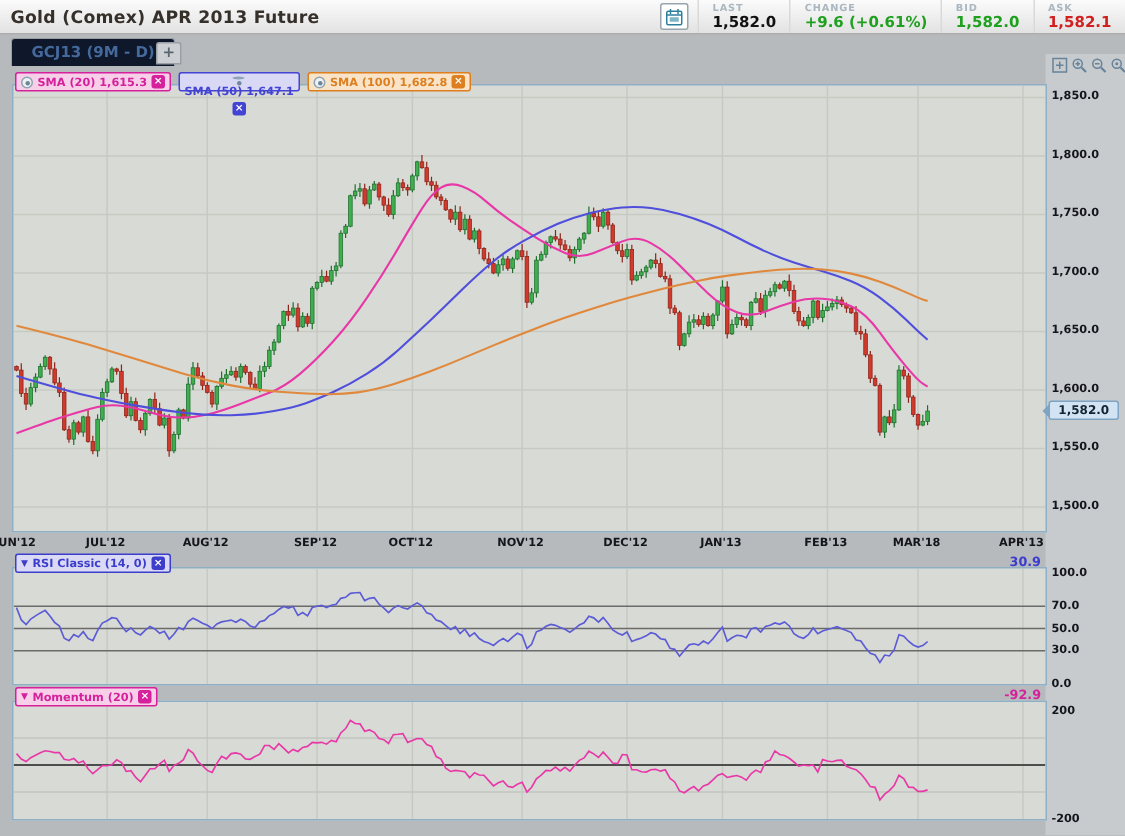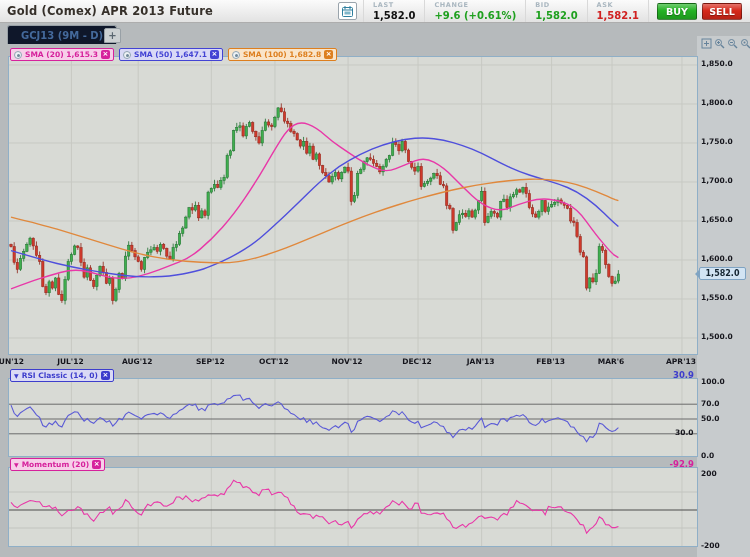--- a/index.html
+++ b/index.html
@@ -84,41 +84,37 @@
         <span class="q-value" style="color: rgb(31, 160, 31);">+9.6 (+0.61%)</span>
       </div>
       <div class="q-col">
         <span class="q-label">BID</span>
         <span class="q-value" style="color: rgb(31, 160, 31);">1,582.0</span>
       </div>
       <div class="q-col">
         <span class="q-label">ASK</span>
         <span class="q-value" style="color: rgb(208, 32, 32);">1,582.1</span>
       </div>
-      <div class="trade-btns">
-        <div class="t-btn" style="background-color: rgb(35, 178, 35);">BUY</div>
-        <div class="t-btn" style="background-color: rgb(214, 40, 26);">SELL</div>
-      </div>
     </div>
   </div>
 
   <div class="tab-bar">
     <div class="tab">GCJ13 (9M - D)</div>
     <div class="tab-add">+</div>
   </div>
 
   <div class="axis-strip"></div>
 
   <div class="legend-row">
     <div class="badge" style="color: rgb(214, 33, 156); border-color: rgb(214, 33, 156); background: rgb(247, 207, 233);">
       <span class="marker"></span>
       <span>SMA (20) 1,615.3</span>
       <span class="x-btn" style="background: rgb(214, 33, 156);">×</span>
     </div>
-    <div class="badge" style="color: rgb(67, 67, 212); border-color: rgb(67, 67, 212); background: rgb(217, 217, 246);">
+    <div class="badge" style="color: rgb(67, 67, 212); border-color: rgb(67, 67, 212); background: rgb(217, 217, 246); flex-direction: column;">
       <span class="marker"></span>
       <span>SMA (50) 1,647.1</span>
       <span class="x-btn" style="background: rgb(67, 67, 212);">×</span>
     </div>
     <div class="badge" style="color: rgb(221, 127, 31); border-color: rgb(221, 127, 31); background: rgb(249, 228, 201);">
       <span class="marker"></span>
       <span>SMA (100) 1,682.8</span>
       <span class="x-btn" style="background: rgb(221, 127, 31);">×</span>
     </div>
   </div>
@@ -579,21 +575,21 @@
   <div id="xaxis-layer">
       <span class="xlabel" style="top: 357px; left: -10px;">JUN'12</span>
       <span class="xlabel" style="top: 357px; left: 50.42px;">JUL'12</span>
       <span class="xlabel" style="top: 357px; left: 117.2px;">AUG'12</span>
       <span class="xlabel" style="top: 357px; left: 190.34px;">SEP'12</span>
       <span class="xlabel" style="top: 357px; left: 253.94px;">OCT'12</span>
       <span class="xlabel" style="top: 357px; left: 327.08px;">NOV'12</span>
       <span class="xlabel" style="top: 357px; left: 397.04px;">DEC'12</span>
       <span class="xlabel" style="top: 357px; left: 460.64px;">JAN'13</span>
       <span class="xlabel" style="top: 357px; left: 530.6px;">FEB'13</span>
-      <span class="xlabel" style="top: 357px; left: 591.02px;">MAR'6</span>
+      <span class="xlabel" style="top: 357px; left: 591.02px;">MAR'18</span>
       <span class="xlabel" style="top: 357px; left: 660.98px;">APR'13</span>
     </div>
 
   <div class="price-badge" id="price-badge" style="top: 266.54px;">
     <span class="arrow"></span>
     <span>1,582.0</span>
   </div>
 
   <div class="ind-badge" id="rsi-badge" style="color: rgb(61, 61, 204); border-color: rgb(61, 61, 204); background: rgb(218, 218, 245);">
     <span class="tri">▼</span>
@@ -616,21 +612,21 @@
         <line x1="0" y1="25.2" x2="688" y2="25.2" stroke="#6b6b6b" stroke-width="1"></line>
         <line x1="0" y1="40" x2="688" y2="40" stroke="#6b6b6b" stroke-width="1"></line>
         <line x1="0" y1="54.8" x2="688" y2="54.8" stroke="#6b6b6b" stroke-width="1"></line>
         <path d="M2.0,26.1L5.2,34.3L8.4,37.4L11.5,33.7L14.7,31.6L17.9,29.6L21.1,27.9L24.3,31.7L27.4,35.9L30.6,38.4L33.8,46.5L37.0,48.1L40.2,44.0L43.3,45.7L46.5,42.1L49.7,46.6L52.9,48.1L56.1,41.2L59.2,36.4L62.4,34.8L65.6,32.8L68.8,33.3L72.0,38.1L75.1,42.1L78.3,39.5L81.5,42.8L84.7,44.3L87.9,41.1L91.0,38.6L94.2,40.3L97.4,43.2L100.6,41.8L103.8,47.1L106.9,43.8L110.1,39.4L113.3,40.8L116.5,35.4L119.7,33.1L122.8,34.7L126.0,36.5L129.2,37.9L132.4,40.0L135.6,37.0L138.7,35.6L141.9,35.0L145.1,34.4L148.3,35.8L151.5,33.8L154.6,35.3L157.8,38.3L161.0,39.4L164.2,35.5L167.4,34.6L170.5,31.4L173.7,30.0L176.9,27.3L180.1,25.3L183.3,26.4L186.4,25.3L189.6,31.3L192.8,29.4L196.0,31.6L199.2,26.0L202.3,25.2L205.5,24.5L208.7,26.0L211.9,24.5L215.1,23.8L218.2,19.9L221.4,19.2L224.6,16.6L227.8,16.2L231.0,16.0L234.1,21.4L237.3,19.9L240.5,19.4L243.7,23.8L246.9,26.4L250.0,29.4L253.2,26.4L256.4,24.7L259.6,26.2L262.8,27.0L265.9,24.8L269.1,22.9L272.3,24.9L275.5,29.6L278.7,30.7L281.8,34.3L285.0,35.4L288.2,38.1L291.4,40.7L294.6,38.8L297.7,43.4L300.9,40.5L304.1,45.2L307.3,42.9L310.5,46.7L313.6,48.7L316.8,49.6L320.0,51.3L323.2,48.6L326.4,46.7L329.5,48.7L332.7,45.7L335.9,43.2L339.1,44.6L342.3,53.3L345.4,50.5L348.6,42.2L351.8,41.0L355.0,38.5L358.2,37.3L361.3,37.9L364.5,39.3L367.7,40.5L370.9,42.5L374.1,40.3L377.2,37.6L380.4,36.2L383.6,31.8L386.8,32.9L390.0,35.8L393.1,32.7L396.3,36.5L399.5,41.0L402.7,43.0L405.9,44.3L409.0,42.3L412.2,48.7L415.4,47.4L418.6,46.3L421.8,44.9L424.9,42.8L428.1,43.7L431.3,46.8L434.5,47.4L437.7,53.2L440.8,53.9L444.0,58.5L447.2,54.6L450.4,50.9L453.6,50.2L456.7,51.1L459.9,48.4L463.1,50.2L466.3,46.8L469.5,42.7L472.6,39.1L475.8,48.5L479.0,46.2L482.2,44.5L485.4,44.9L488.5,46.1L491.7,40.3L494.9,39.5L498.1,42.4L501.3,38.6L504.4,37.8L507.6,36.3L510.8,37.2L514.0,35.6L517.2,38.3L520.3,43.5L523.5,45.5L526.7,46.5L529.9,44.1L533.1,39.6L536.2,43.5L539.4,41.7L542.6,40.7L545.8,39.8L549.0,38.8L552.1,40.2L555.3,41.3L558.5,42.7L561.7,47.7L564.9,48.3L568.0,52.8L571.2,56.6L574.4,57.6L577.6,62.7L580.8,57.7L583.9,58.3L587.1,54.3L590.3,44.2L593.5,45.2L596.7,48.5L599.8,51.0L603.0,52.4L606.2,51.4L609.4,48.7" fill="none" stroke="#5b5bd6" stroke-width="1.1"></path>
       </svg>
   </div>
   <div id="rsi-axis-layer">
       <span class="ylabel" style="top: 376.5px; left: 701px;">100.0</span>
       <span class="ylabel" style="top: 398.7px; left: 701px;">70.0</span>
       <span class="ylabel" style="top: 413.5px; left: 701px;">50.0</span>
-      <span class="ylabel" style="top: 428.3px; left: 675px;">30.0</span>
+      <span class="ylabel" style="top: 428.3px; left: 701px;">30.0</span>
       <span class="ylabel" style="top: 450.5px; left: 701px;">0.0</span>
     </div>
 
   <div class="ind-badge" id="mom-badge" style="color: rgb(214, 33, 156); border-color: rgb(214, 33, 156); background: rgb(247, 207, 233);">
     <span class="tri">▼</span>
     <span>Momentum (20)</span>
     <span class="x-btn" style="background: rgb(214, 33, 156);">×</span>
   </div>
   <div class="ind-value" id="mom-value" style="color: rgb(214, 33, 156);">-92.9</div>
   <div class="panel" id="mom-panel">

